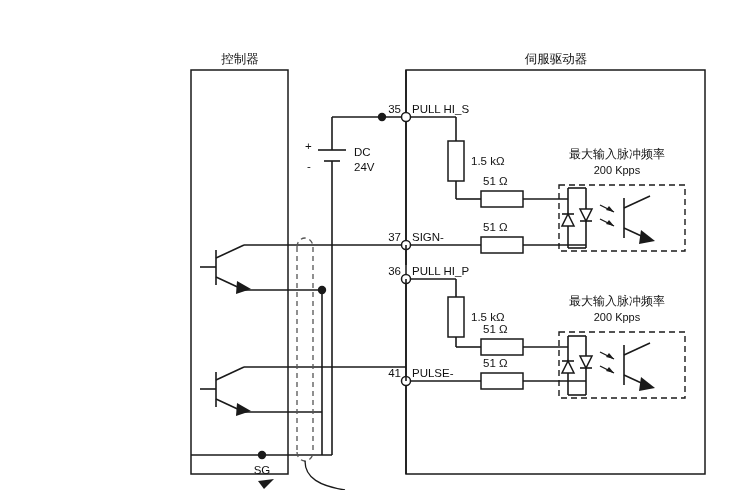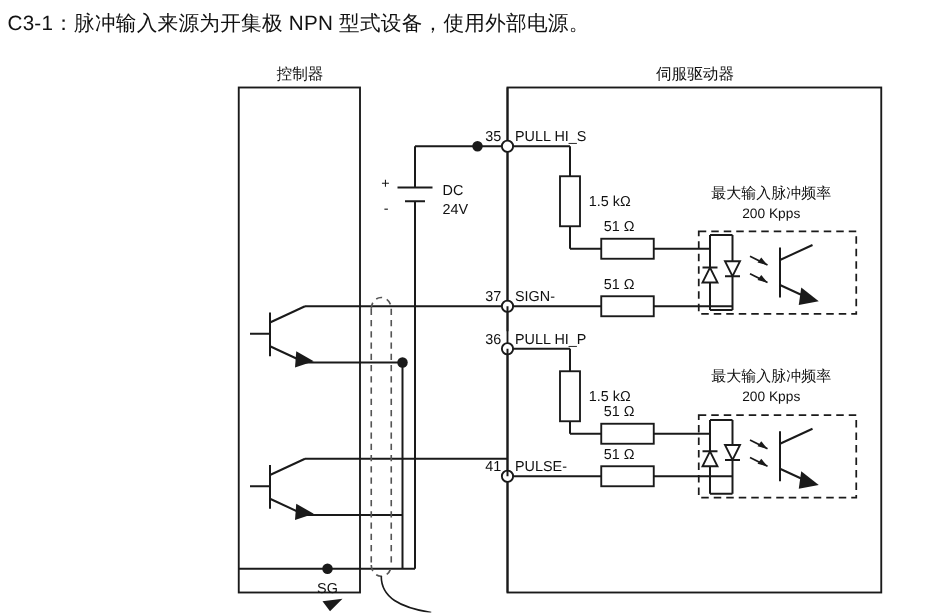--- a/index.html
+++ b/index.html
@@ -32,21 +32,20 @@
   .txt-term{font-family:"Liberation Sans","DejaVu Sans",sans-serif;font-size:11.5px;fill:#111;}
   .txt-sm{font-family:"Liberation Sans","DejaVu Sans",sans-serif;font-size:11px;fill:#111;}
   .ta-mid{text-anchor:middle;}
   .ta-end{text-anchor:end;}
 </style>
 </head>
 <body>
 
 <div id="root">
 
-  <div id="title">C3-1：脉冲输入来源为开集极 NPN 型式设备，使用外部电源。</div>
 
   <svg id="schematic" viewBox="0 0 754 490">
 
     <rect class="box" x="191" y="70" width="97" height="404"></rect>
     <rect class="box" x="406" y="70" width="299" height="404"></rect>
 
     <path class="wire" d="M332 117 L406 117"></path>
     <path class="wire" d="M332 117 L332 150"></path>
 
     <line class="wire" x1="318" y1="150" x2="346" y2="150"></line>

